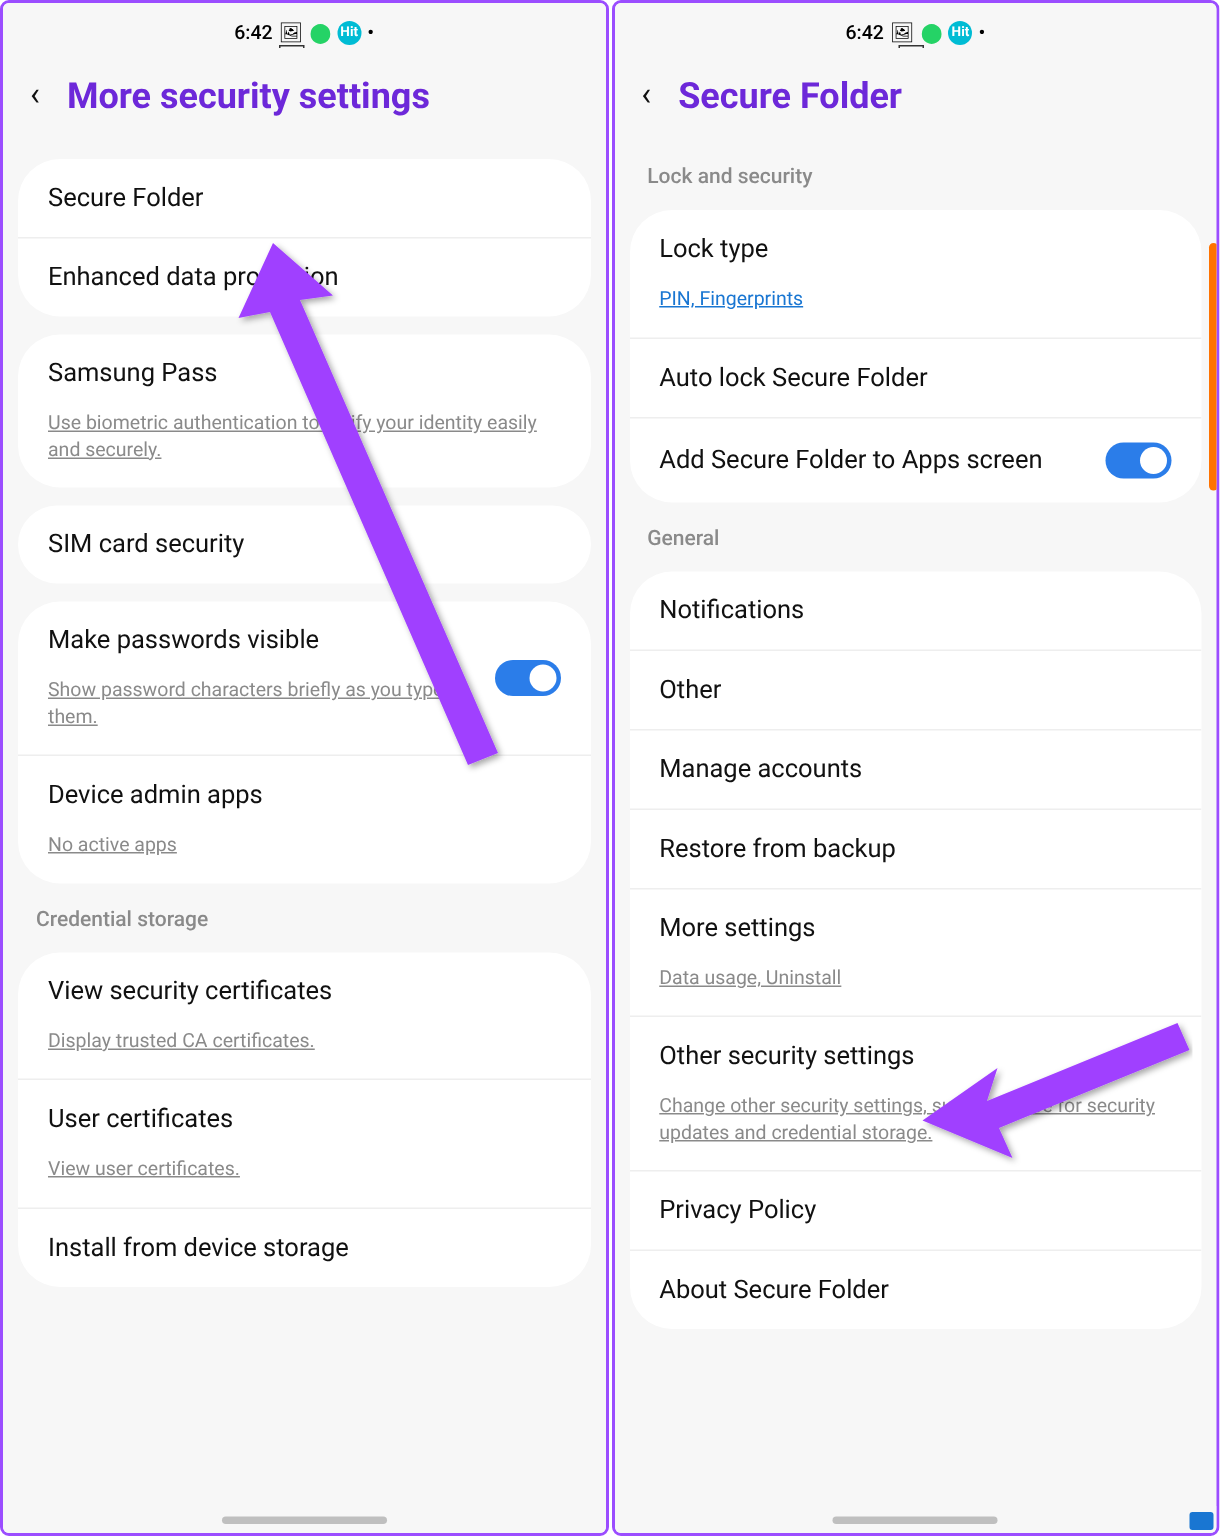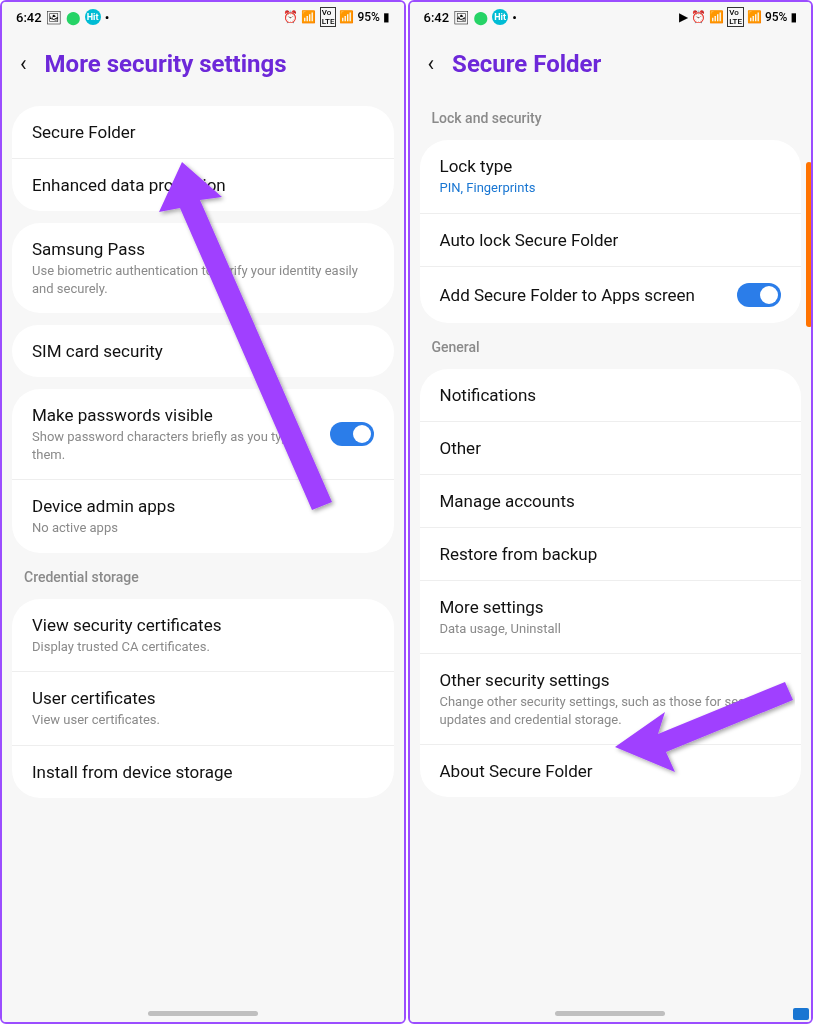--- a/index.html
+++ b/index.html
@@ -29,20 +29,21 @@
   }
   .status-bar {
     height: 30px;
     display: flex;
     align-items: center;
     justify-content: space-between;
     padding: 12px 14px;
     font-size: 13px;
     font-weight: 500;
     background: #f7f7f7;
+    flex-direction: column;
   }
   .status-left { display: flex; align-items: center; gap: 4px; }
   .status-right { display: flex; align-items: center; gap: 3px; font-size: 12px; }
   .hit-circle {
     display:inline-flex; align-items:center; justify-content:center;
     width:16px; height:16px; border-radius:50%; background:#00bcd4;
     color:#fff; font-size:9px; font-weight:bold;
   }
   .header {
     display: flex;
@@ -83,22 +84,23 @@
   .item:last-child { border-bottom: none; }
   .item-text { flex: 1; padding-right: 10px; }
   .item-title {
     font-size: 17px;
     color: #111;
     font-weight: 400;
   }
   .item-sub {
     font-size: 13px;
     color: #8a8a8a;
-    margin-top: 3px;
+    margin-top: 15px;
     line-height: 1.35;
+    text-decoration: underline;
   }
   .item-sub.blue { color: #1976d2; }
   .toggle {
     width: 44px;
     height: 24px;
     border-radius: 12px;
     background: #2b7de9;
     position: relative;
     flex-shrink: 0;
   }
@@ -342,20 +344,25 @@
         </div>
       </div>
       <div class="item">
         <div class="item-text">
           <div class="item-title">Other security settings</div>
           <div class="item-sub">Change other security settings, such as those for security updates and credential storage.</div>
         </div>
       </div>
       <div class="item">
           <div class="item-text">
+            <div class="item-title">Privacy Policy</div>
+          </div>
+        </div>
+      <div class="item">
+          <div class="item-text">
             <div class="item-title">About Secure Folder</div>
           </div>
         </div>
     </div>
 
     <div class="nav-bar">
         <div class="nav-pill"></div>
       </div>
 
     <svg class="arrow" style="left:185px;top:650px;width:200px;height:130px" viewBox="0 0 200 130">

